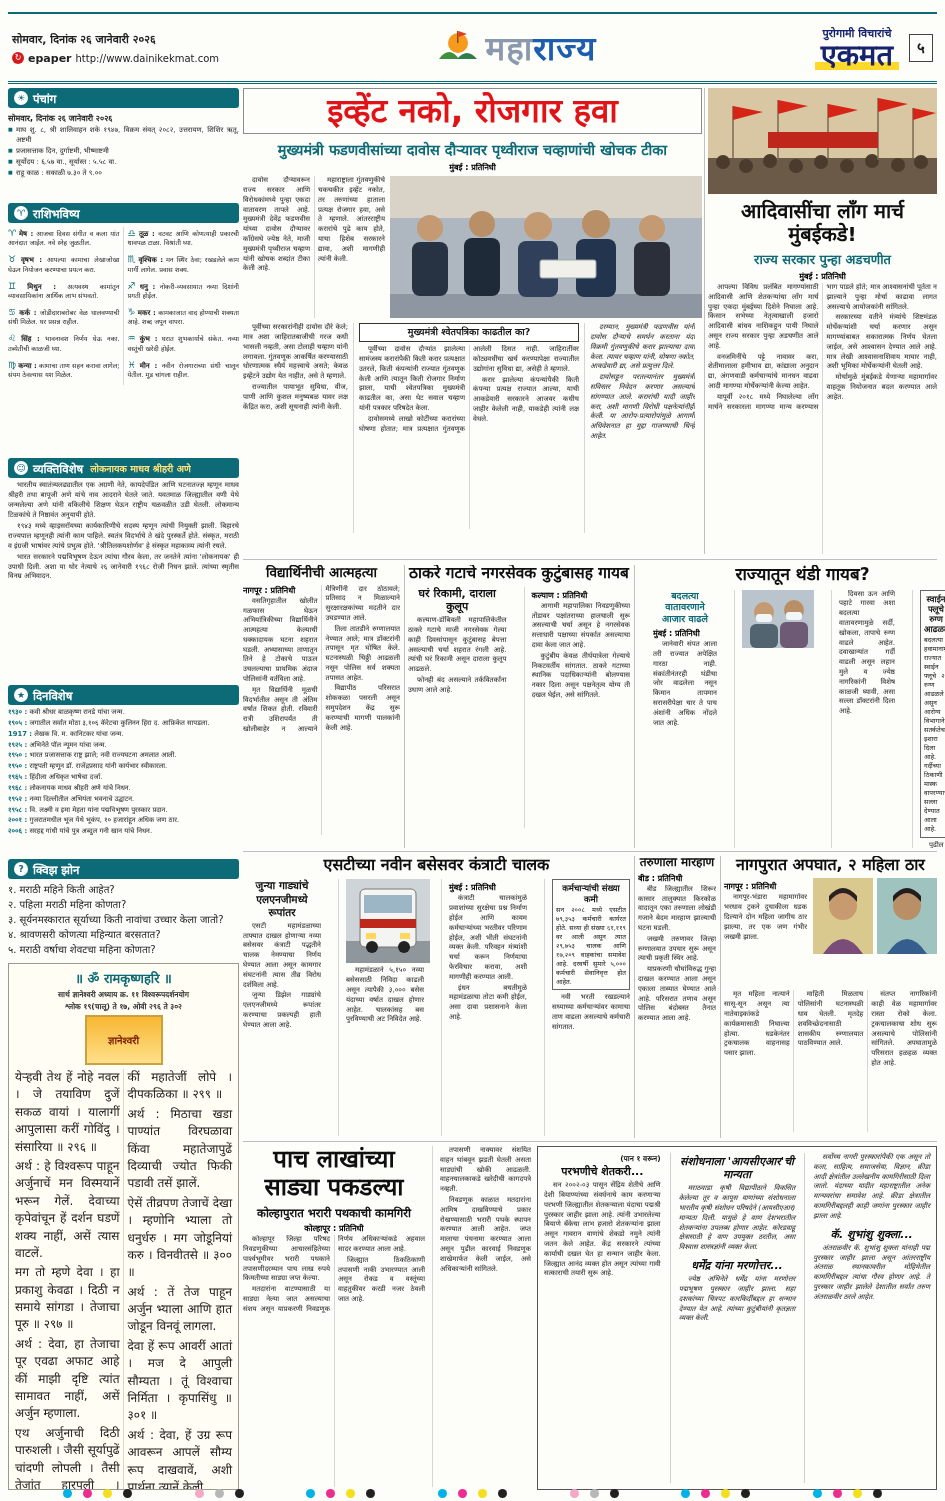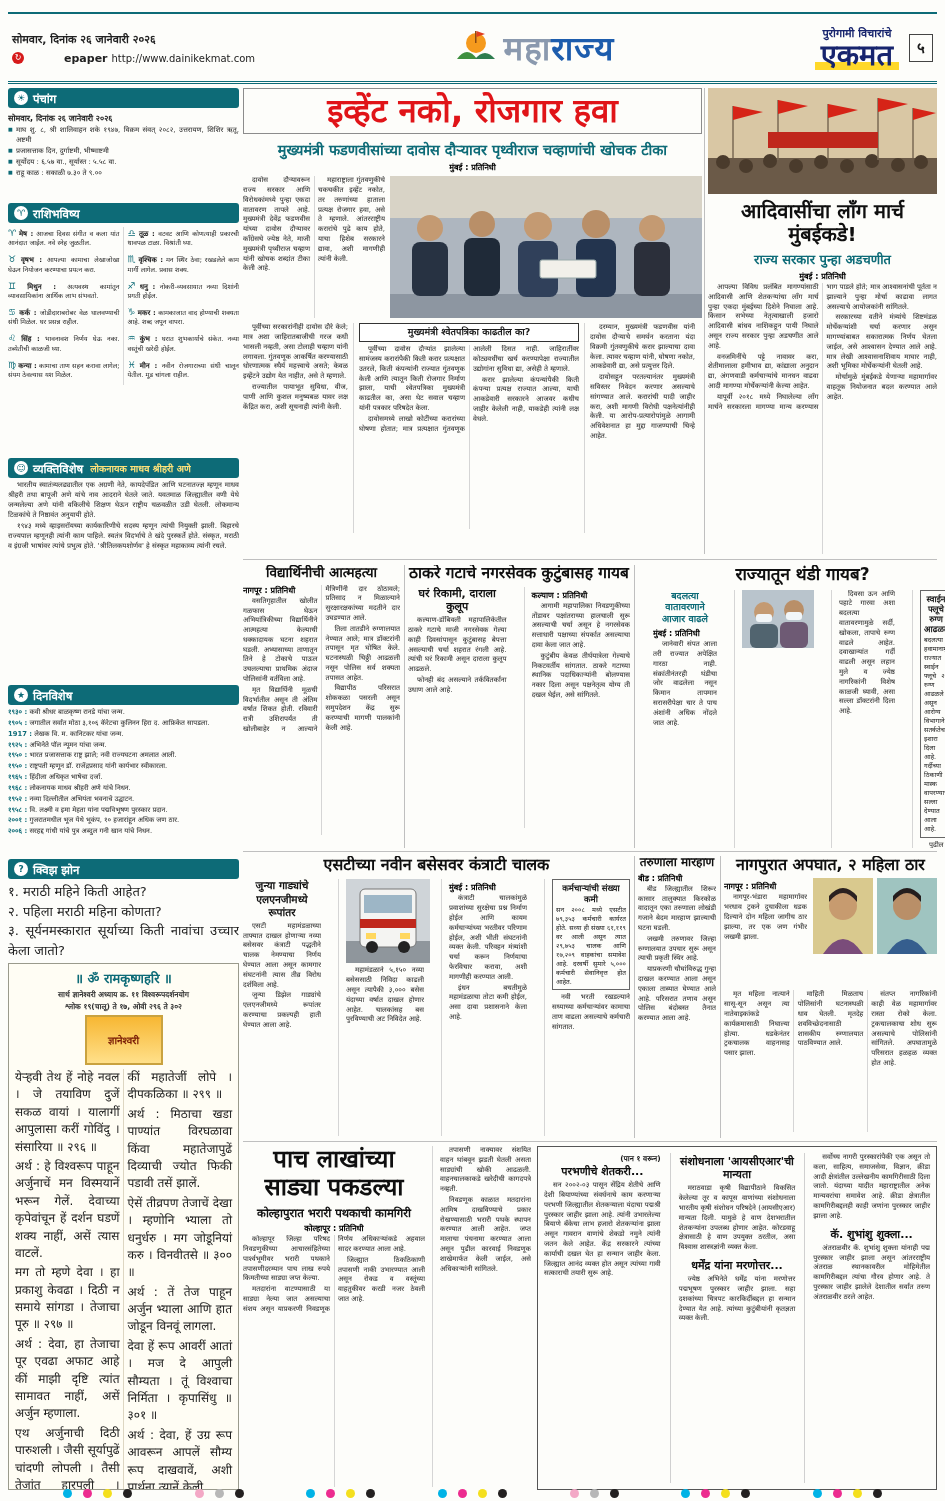--- a/index.html
+++ b/index.html
@@ -8,21 +8,21 @@
   .abs { position:absolute; }
 
   
   .hd { position:absolute; left:8px; top:12px; width:929px; height:72px;
         border-top:2px solid #0d6b77; border-bottom:3px double #0d6b77;
         display:flex; align-items:center; justify-content:space-between; padding:2px 4px; }
   .hd-left { display:flex; flex-direction:column; gap:6px; }
   .hd-date { font-size:11px; font-weight:bold; color:#222; }
   .hd-ep { display:flex; align-items:center; gap:4px; font-size:10px; }
   .hd-ep .dot { width:12px; height:12px; border-radius:50%; background:#d61a1a; color:#fff; font-size:8px; line-height:12px; text-align:center; }
-  .hd-ep b { font-size:11px; color:#222;margin-left:36px; }
+  .hd-ep b { font-size:11px; color:#222; }
   .hd-center { display:flex; align-items:center; gap:6px; }
   .mh { font-size:33px; font-weight:bold; letter-spacing:1px; }
   .mh .maha { color:#8a99ae; }
   .mh .rajya { color:#1d5dad; }
   .hd-right { display:flex; align-items:center; gap:10px; }
   .brand-wrap { text-align:center; }
   .tagline { font-size:11px; font-weight:bold; color:#17246d; }
   .brand { font-size:29px; font-weight:bold; color:#17246d; line-height:1.05;
            background:linear-gradient(to top, #ffd829 26%, transparent 26%); padding:0 6px; }
   .pgnum { width:24px; height:28px; border:1px solid #444; font-size:15px; font-weight:bold; text-align:center; line-height:26px; }
@@ -42,21 +42,21 @@
   .pdate { font-size:8px; font-weight:bold; margin:2px 0; }
 
   .zwrap { column-count:2; column-gap:8px; column-rule:1px solid #d8d8d8; padding-top:4px; }
   .zitem { font-size:6.6px; line-height:1.35; margin-bottom:5px; break-inside:avoid; text-align:justify; }
   .zsym { color:#0d6b77; font-weight:bold; font-size:9px; margin-right:2px; }
   .zitem b { font-size:7px; }
 
   .din { font-size:6.8px; line-height:1.45; text-align:justify; margin-bottom:1px; }
   .din b { color:#0d6b77; }
 
-  .quiz p { font-size:13px; line-height:1.5; margin:0; }
+  .quiz p { font-size:10px; line-height:1.5; margin:0; }
   .quiz .ans { font-weight:bold; font-size:6.8px; margin-top:3px; color:#333; }
 
   .dny { border:1px solid #9a9a8c; background:#fffdf4; padding:5px 6px; }
   .dny-om { text-align:center; color:#0d6b77; font-weight:bold; font-size:13px; }
   .dny-ref { text-align:center; font-size:7.5px; font-weight:bold; color:#333; margin-top:2px; }
   .dny-img { width:78px; height:50px; margin:4px auto; border:2px solid #c9a23f;
              background:linear-gradient(#f7b733,#ffe08a); display:flex; align-items:center; justify-content:center;
              color:#7a1d06; font-weight:bold; font-size:10px; }
   .dny-text { column-count:2; column-gap:8px; column-rule:1px solid #ddd6c2; font-size:12px; line-height:1.45; text-align:justify; }
   .dny-text p { margin:0 0 2px; }
@@ -84,21 +84,21 @@
   .sidebox { border:1px solid #666; padding:3px; }
   .sidebox .t { font-weight:bold; font-size:8.5px; text-align:center; line-height:1.2; margin-bottom:2px; }
   .sidebox .x { font-size:6.5px; line-height:1.38; text-align:justify; }
 
   .fcols { display:flex; gap:17px; }
   .fcols > div { flex:1 1 0; min-width:0; }
   .fcols .cr { border-left:1px solid #d5d5d5; padding-left:7px; }
 
   .jump { border:1px solid #555; padding:6px; display:flex; gap:9px; }
   .jump > div { flex:1 1 0; min-width:0; }
-  .jump .jc { border-left:1px solid #d0d0d0; padding-left:8px; }
+  .jump .jc { border-left:1px solid #d0d0d0; padding-left:8px;font-style:italic; }
   .jump .lbl { text-align:right; font-size:7.5px; font-weight:bold; margin-bottom:2px; }
   .jump h4 { font-size:11px; text-align:center; margin:2px 0 3px; line-height:1.2; }
 
   .dots { position:absolute; left:8px; top:1489px; width:929px; display:flex; justify-content:space-between; padding:0 55px; }
   .dg { display:flex; gap:11px; }
   .dg i { display:block; width:9px; height:9px; border-radius:50%; }
   .c { background:#00b3e6; } .m { background:#ec2c8f; } .y { background:#f4df1d; } .k { background:#232020; }
   .pk { background:#f3a8c6; } .gy { background:#b7b7b7; }
 </style>
 </head>
@@ -213,20 +213,21 @@
   <div class="abs sb" style="top:458px; height:224px;">
     <div class="bar">
       <span class="ic">☺</span>
       <span>व्यक्तिविशेष</span>
       <span class="extra">लोकनायक माधव श्रीहरी अणे</span>
     </div>
     <div class="sbody">
 
     <p style="text-indent:9px;">भारतीय स्वातंत्र्यलढ्यातील एक अग्रणी नेते, कायदेपंडित आणि घटनातज्ज्ञ म्हणून माधव श्रीहरी तथा बापूजी अणे यांचे नाव आदराने घेतले जाते. यवतमाळ जिल्ह्यातील वणी येथे जन्मलेल्या अणे यांनी वकिलीचे शिक्षण घेऊन राष्ट्रीय चळवळीत उडी घेतली. लोकमान्य टिळकांचे ते निष्ठावंत अनुयायी होते.</p>
         <p style="text-indent:9px;">१९४३ मध्ये व्हाइसरॉयच्या कार्यकारिणीचे सदस्य म्हणून त्यांची नियुक्ती झाली. बिहारचे राज्यपाल म्हणूनही त्यांनी काम पाहिले. स्वतंत्र विदर्भाचे ते खंदे पुरस्कर्ते होते. संस्कृत, मराठी व इंग्रजी भाषांवर त्यांचे प्रभुत्व होते. 'श्रीतिलकयशोर्णव' हे संस्कृत महाकाव्य त्यांनी रचले.</p>
+        <p style="text-indent:9px;">भारत सरकारने पद्मविभूषण देऊन त्यांचा गौरव केला, तर जनतेने त्यांना 'लोकनायक' ही उपाधी दिली. अशा या थोर नेत्याचे २६ जानेवारी १९६८ रोजी निधन झाले. त्यांच्या स्मृतीस विनम्र अभिवादन.</p>
       </div>
   </div>
 
   <div class="abs sb" style="top:685px; height:171px;">
     <div class="bar">
       <span class="ic">★</span>
       <span>दिनविशेष</span>
     </div>
     <div class="sbody">
 
@@ -326,21 +327,21 @@
         </div>
       <div style="width:232px; border-left:1px solid #d5d5d5; border-right:1px solid #d5d5d5; padding:0 5px;">
         <div class="boxtitle">मुख्यमंत्री श्वेतपत्रिका काढतील का?</div>
         <div class="btxt cols2" style="height:184px; overflow:hidden; margin-top:3px;">
 
         <p>पूर्वीच्या दावोस दौऱ्यांत झालेल्या सामंजस्य करारांपैकी किती करार प्रत्यक्षात उतरले, किती कंपन्यांनी राज्यात गुंतवणूक केली आणि त्यातून किती रोजगार निर्माण झाला, याची श्वेतपत्रिका मुख्यमंत्री काढतील का, असा थेट सवाल चव्हाण यांनी पत्रकार परिषदेत केला.</p>
             <p>दावोसमध्ये लाखो कोटींच्या करारांच्या घोषणा होतात; मात्र प्रत्यक्षात गुंतवणूक आलेली दिसत नाही. जाहिरातींवर कोट्यवधींचा खर्च करण्यापेक्षा राज्यातील उद्योगांना सुविधा द्या, असेही ते म्हणाले.</p>
             <p>करार झालेल्या कंपन्यांपैकी किती कंपन्या प्रत्यक्ष राज्यात आल्या, याची आकडेवारी सरकारने आजवर कधीच जाहीर केलेली नाही, याकडेही त्यांनी लक्ष वेधले.</p>
           </div>
       </div>
-      <div class="btxt" style="width:105px; height:210px; overflow:hidden;">
+      <div class="btxt" style="width:105px; height:210px; overflow:hidden;font-style:italic;">
 
       <p>दरम्यान, मुख्यमंत्री फडणवीस यांनी दावोस दौऱ्याचे समर्थन करताना यंदा विक्रमी गुंतवणुकीचे करार झाल्याचा दावा केला. त्यावर चव्हाण यांनी, घोषणा नकोत, आकडेवारी द्या, असे प्रत्युत्तर दिले.</p>
           <p>दावोसहून परतल्यानंतर मुख्यमंत्री सविस्तर निवेदन करणार असल्याचे सांगण्यात आले. करारांची यादी जाहीर करा, अशी मागणी विरोधी पक्षनेत्यांनीही केली. या आरोप-प्रत्यारोपांमुळे आगामी अधिवेशनात हा मुद्दा गाजण्याची चिन्हे आहेत.</p>
         </div>
     </div>
   </div>
 
   <div class="vline" style="left:704px; top:88px; height:466px;"></div>
 
   <div class="abs" style="left:708px; top:88px; width:229px; height:466px; overflow:hidden;">

